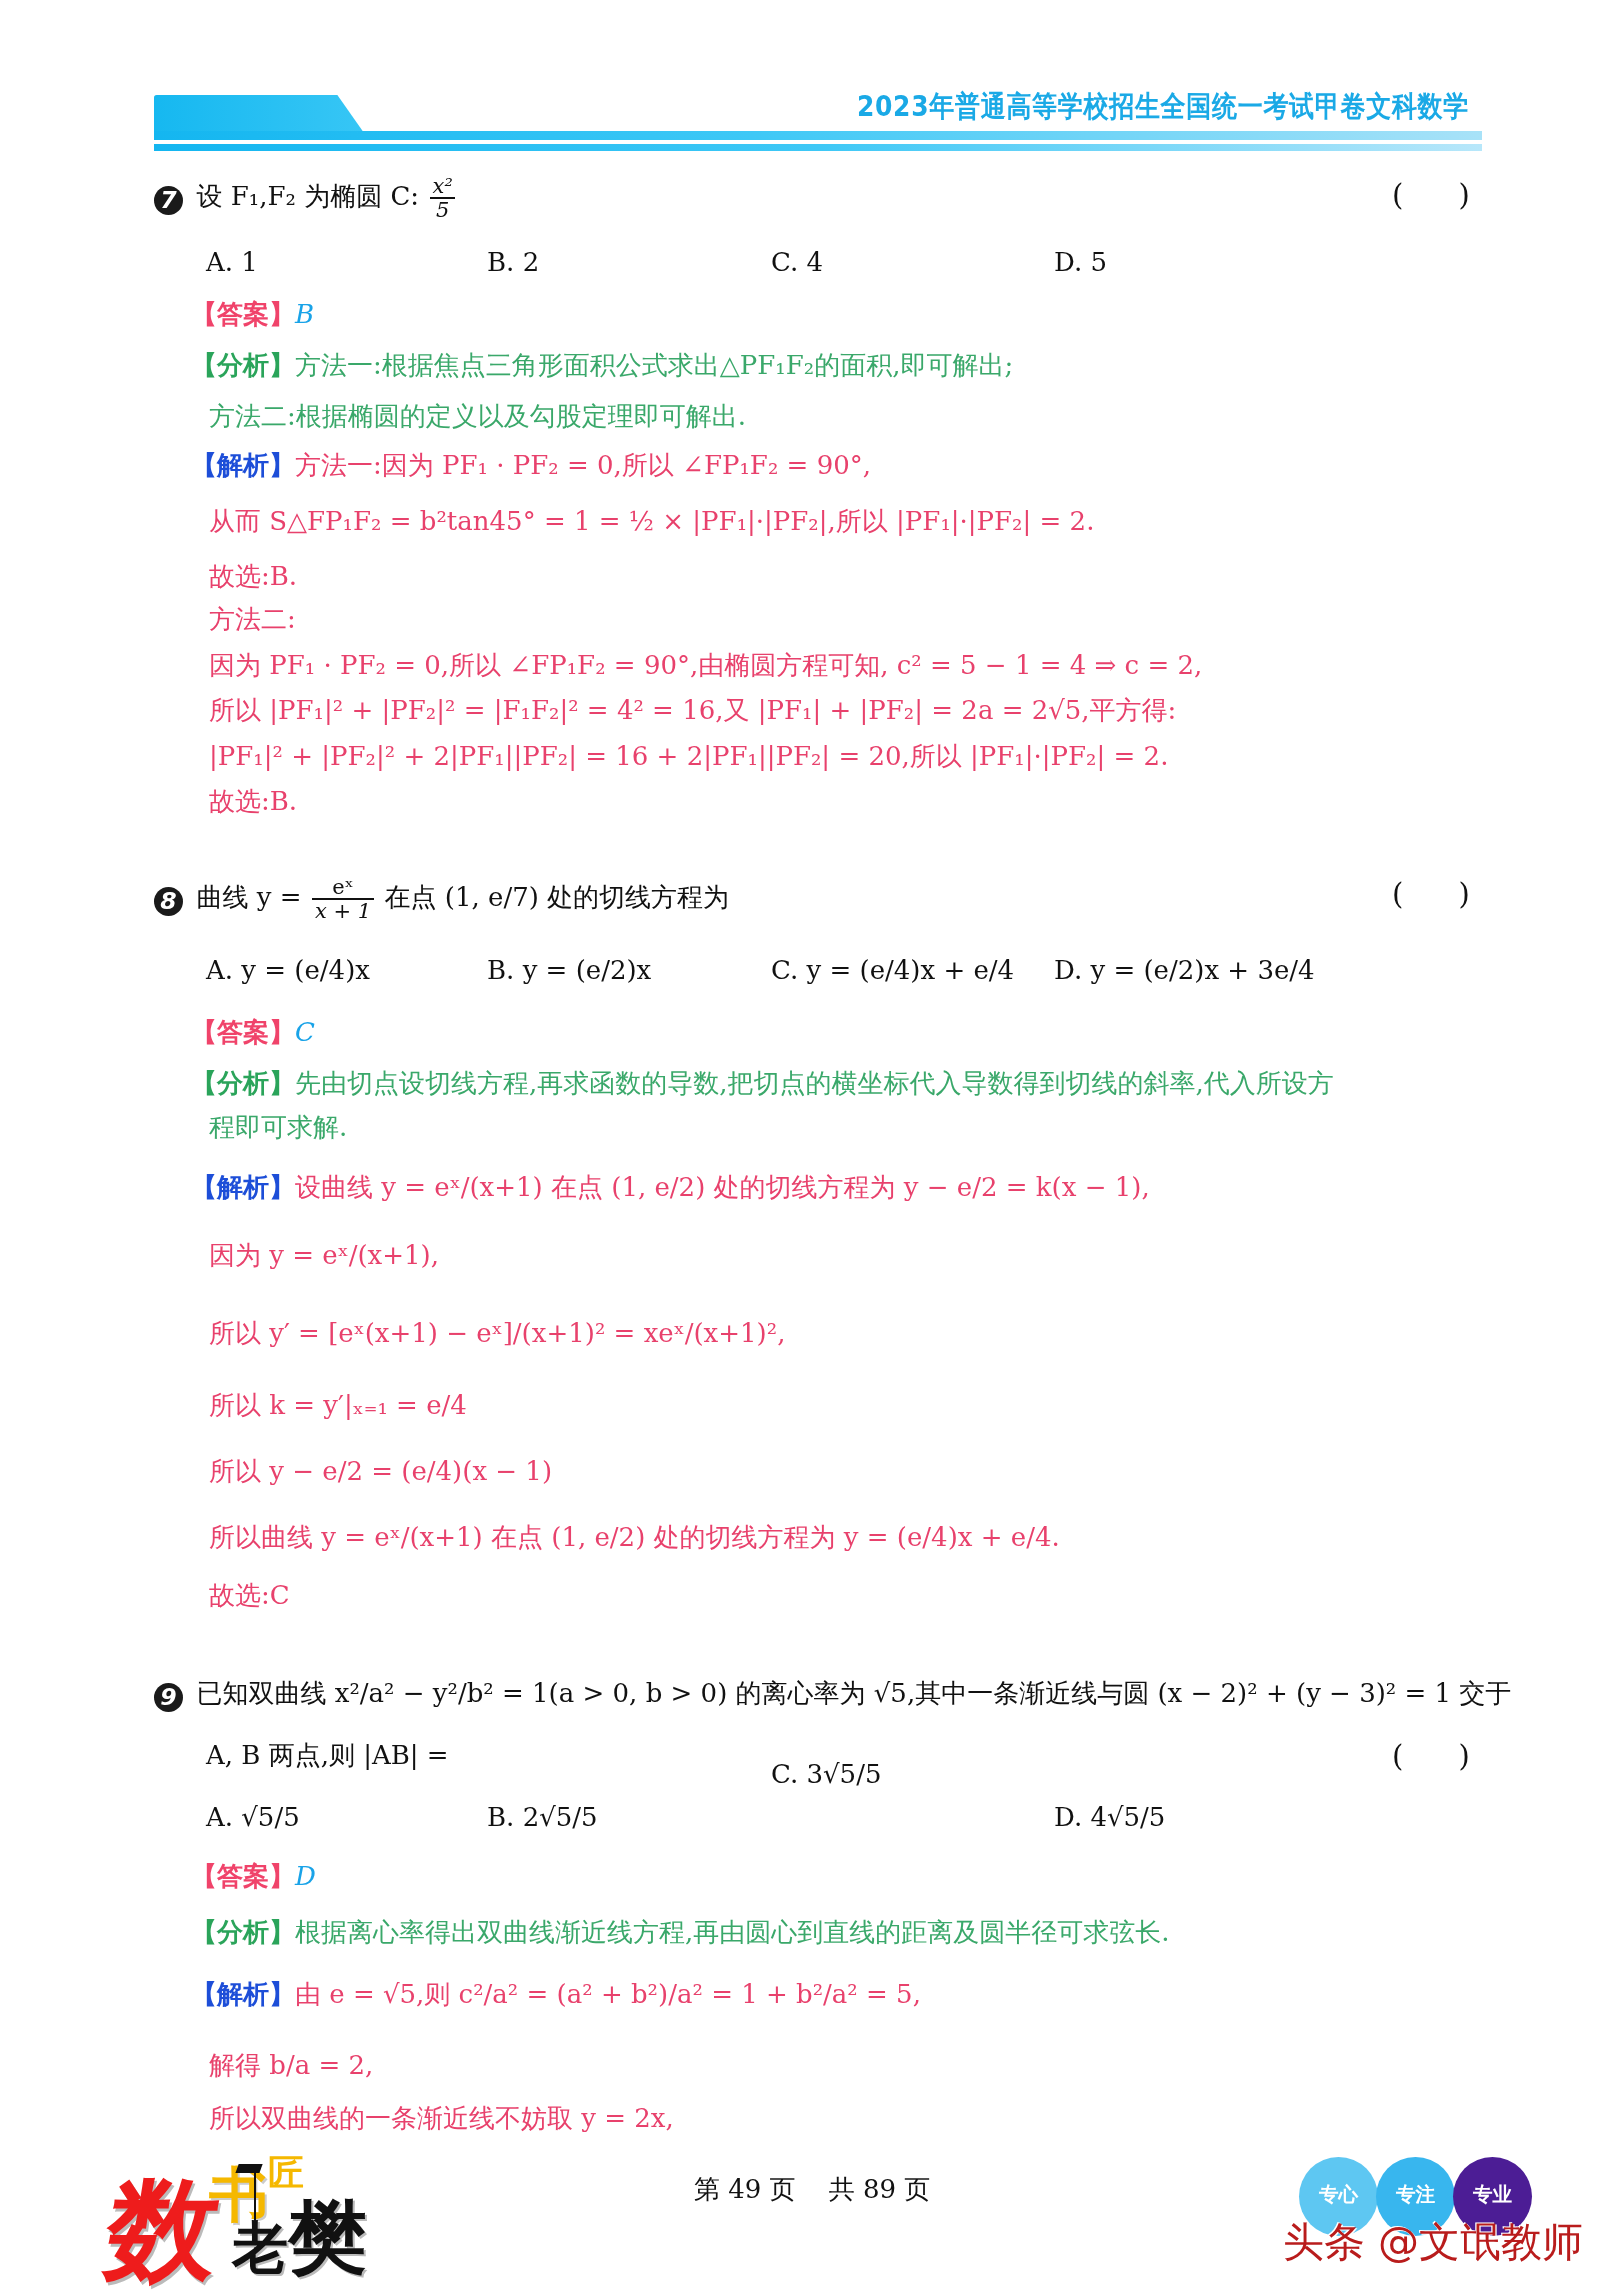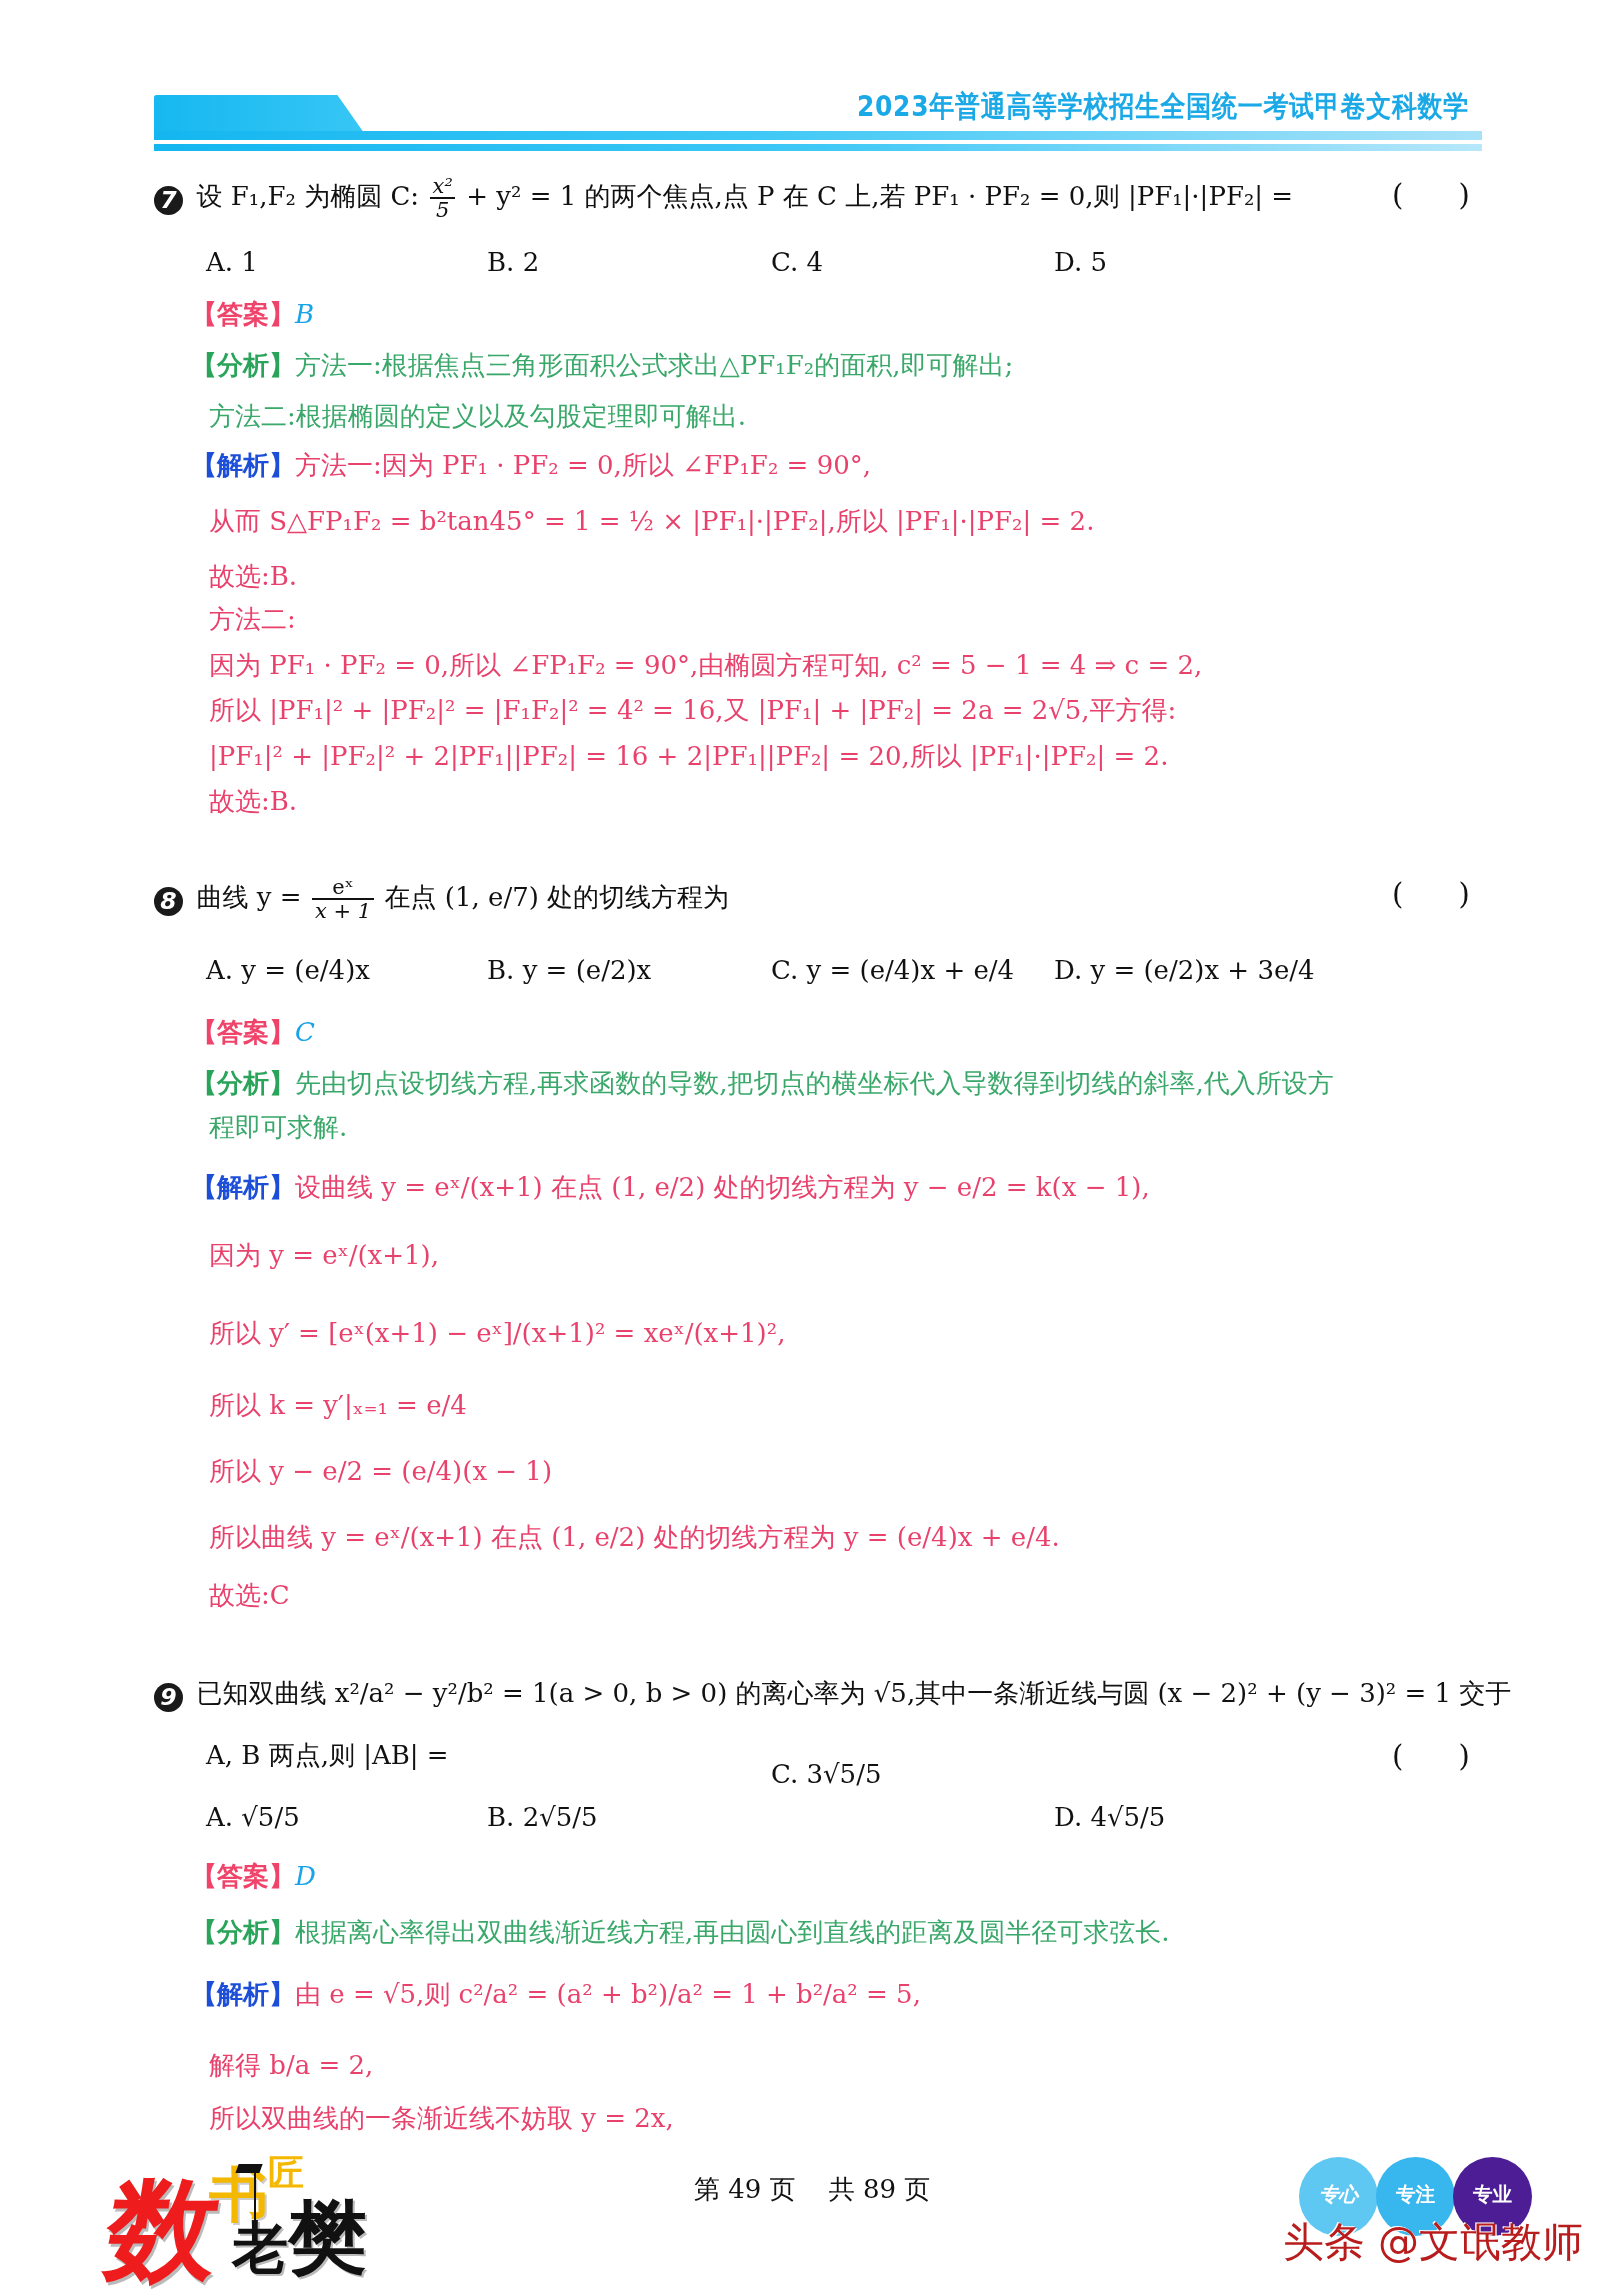--- a/index.html
+++ b/index.html
@@ -56,21 +56,21 @@
   .footer-logo .c3 { position: absolute; left: 170px; top: 13px; font-size: 36px; font-weight: bold; color: #f5b800; font-family: "DejaVu Serif", serif; }
   .footer-logo .c4 { position: absolute; left: 134px; top: 75px; font-size: 56px; font-weight: bold; color: #111; font-family: "DejaVu Serif", serif; text-shadow: 2px 2px 0 #bbb; }
   .footer-logo .c5 { position: absolute; left: 190px; top: 49px; font-size: 79px; font-weight: bold; color: #111; font-family: "DejaVu Serif", serif; text-shadow: 2px 2px 0 #bbb; }
   .footer-logo .cap { position: absolute; left: 139px; top: 27.5px; width: 23.6px; height: 9.2px; background: #111; transform: skewX(-20deg); }
   .footer-logo .tassel { position: absolute; left: 156px; top: 34px; width: 2px; height: 85px; background: #111; }
 
   .page-num { position: absolute; left: 694px; top: 2172px; font-size: 26px; color: #111; white-space: pre; }
 
   .badges { position: absolute; left: 1299px; top: 2157px; width: 262px; height: 85px; }
   .badge { position: absolute; top: 0; width: 79px; height: 79px; border-radius: 50%; color: #fff; font-size: 19.6px; font-weight: bold; text-align: center; line-height: 75px; font-family: "DejaVu Sans", sans-serif; }
-  .badge.b1 { left: 0; background: #5ec7f2; font-style: italic; }
+  .badge.b1 { left: 0; background: #5ec7f2; }
   .badge.b2 { left: 77px; background: #38b6ee; }
   .badge.b3 { left: 154px; background: #4c1d95; }
   .watermark { position: absolute; left: 1283px; top: 2215px; font-size: 41px; color: #b91c1c; font-family: "DejaVu Sans", sans-serif; text-shadow: 1.3px 1.3px 0 #fff, -1.3px -1.3px 0 #fff; white-space: nowrap; }
 
   
   .frac { display: inline-block; vertical-align: middle; text-align: center; margin: 0 2.6px; }
   .frac .num, .frac .den { display: block; line-height: 1.05; padding: 0 2.6px; }
   .frac .num { border-bottom: 2px solid currentColor; }
   .i { font-style: italic; }
 </style>
@@ -84,21 +84,20 @@
   <div class="title">2023年普通高等学校招生全国统一考试甲卷文科数学</div>
 </div>
 
 <div class="line q-line" style="left:154px; top:175px;">
   <span class="qnum">7</span>
   <span>设 F₁,F₂ 为椭圆 C:</span>
   <span class="frac i" style="font-size:21px;">
     <span class="num">x²</span>
     <span class="den">5</span>
   </span>
-  <span>+ y² = 1 的两个焦点,点 P 在 C 上,若 PF₁ · PF₂ = 0,则 |PF₁|·|PF₂| =</span>
 </div>
 <div class="paren" style="top:178px;">(      )</div>
 
 <div class="opt" style="left:206px; top:244px;">A. 1</div>
 <div class="opt" style="left:487px; top:244px;">B. 2</div>
 <div class="opt" style="left:771px; top:244px;">C. 4</div>
 <div class="opt" style="left:1054px; top:244px;">D. 5</div>
 
 <div class="line" style="left:191px; top:296px;">
   <span class="tag tag-answer">【答案】</span><span class="ans-letter">B</span>

